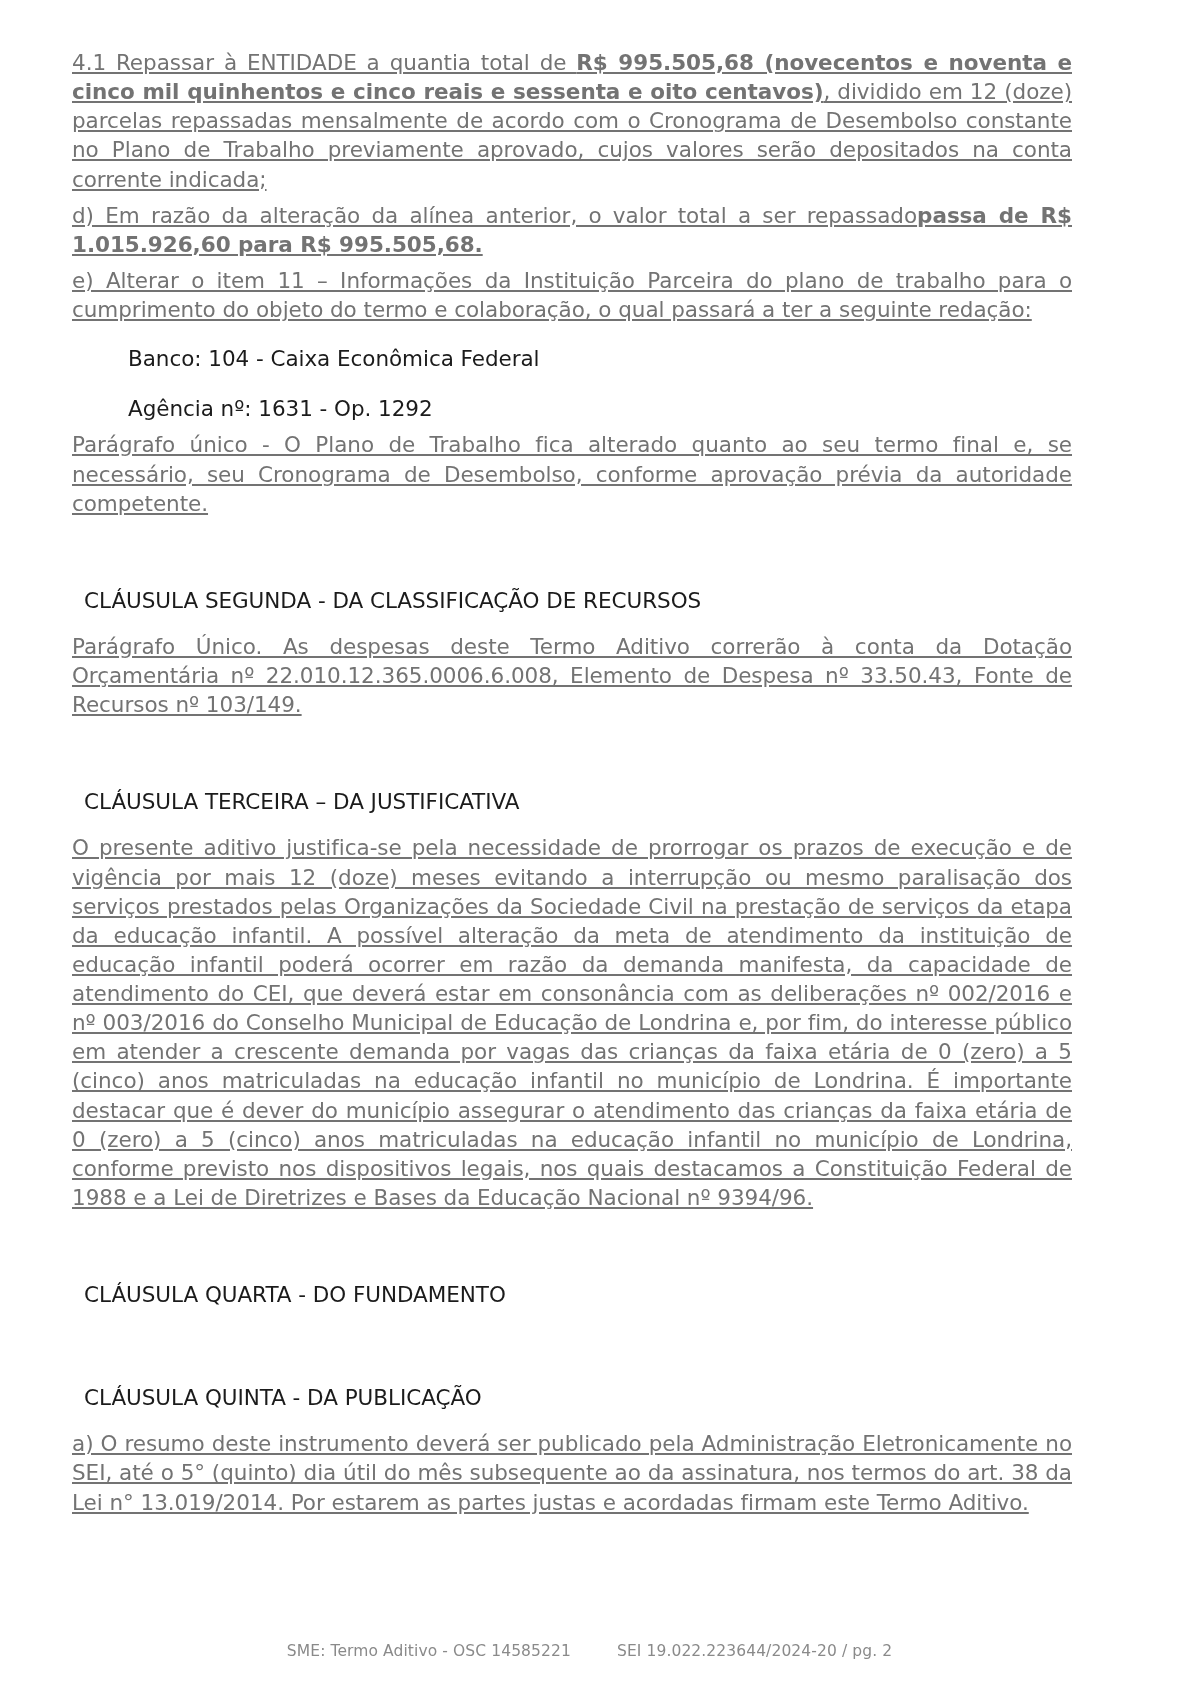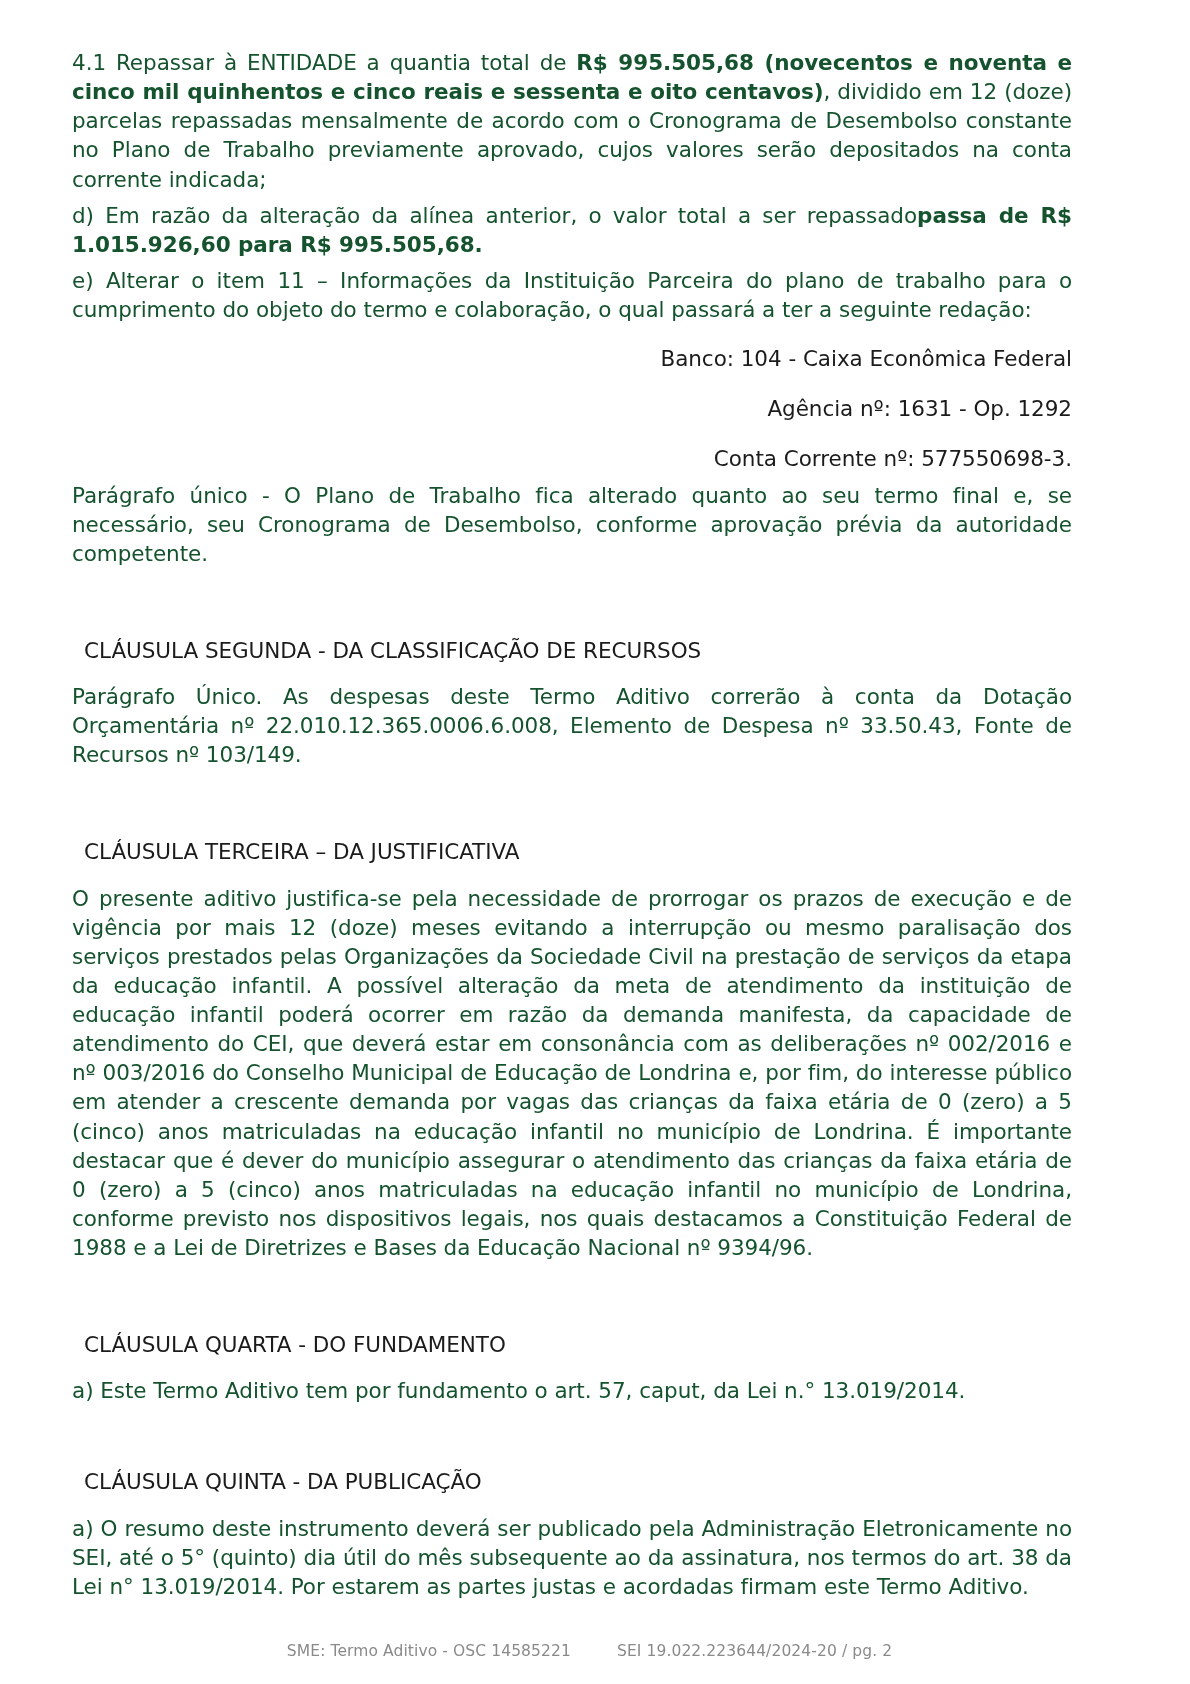--- a/index.html
+++ b/index.html
@@ -25,22 +25,23 @@
   .doc-body {
     width: 1000px;
   }
   p.para {
     margin: 0 0 0 0;
     padding: 0;
     font-size: 21.5px;
     line-height: 1.355;
     text-align: justify;
     text-justify: inter-word;
-    color: #14532d;
+    color: #737373;
     letter-spacing: -0.05px;
+    text-decoration: underline;
   }
   p.para.spaced {
     margin-top: 7px;
   }
   p.para.tight {
     margin-top: 17px;
   }
   .b {
     font-weight: bold;
   }
@@ -54,21 +55,21 @@
     letter-spacing: -0.05px;
   }
   .gap-lg { height: 56px; }
   .gap-md { height: 50px; }
   .indent-line {
     margin: 0;
     padding: 0 0 0 56px;
     font-size: 21.5px;
     line-height: 1.355;
     color: #1b1b1b;
-    text-align: right;
+    text-align: left;
     letter-spacing: -0.05px;
   }
   .indent-line.first { margin-top: 20px; }
   .indent-line.next  { margin-top: 21px; }
   .footer {
     position: absolute;
     left: 0;
     right: 11px;
     bottom: 24px;
     text-align: center;
@@ -90,38 +91,36 @@
   <div class="doc-body">
 
     <p class="para"><span>4.1 Repassar à ENTIDADE a quantia total de </span><span class="b">R$ 995.505,68 (novecentos e noventa e cinco mil quinhentos e cinco reais e sessenta e oito centavos)</span><span>, dividido em 12 (doze) parcelas repassadas mensalmente de acordo com o Cronograma de Desembolso constante no Plano de Trabalho previamente aprovado, cujos valores serão depositados na conta corrente indicada;</span></p>
 
     <p class="para spaced"><span>d) Em razão da alteração da alínea anterior, o valor total a ser repassado</span><span class="b">passa de R$ 1.015.926,60 para R$ 995.505,68.</span></p>
 
     <p class="para spaced">e) Alterar o item 11 – Informações da Instituição Parceira do plano de trabalho para o cumprimento do objeto do termo e colaboração, o qual passará a ter a seguinte redação:</p>
 
     <div class="indent-line first">Banco: 104 - Caixa Econômica Federal</div>
     <div class="indent-line next">Agência nº: 1631 - Op. 1292</div>
-    <div class="indent-line next">Conta Corrente nº: 577550698-3.</div>
 
     <p class="para spaced">Parágrafo único - O Plano de Trabalho fica alterado quanto ao seu termo final e, se necessário, seu Cronograma de Desembolso, conforme aprovação prévia da autoridade competente.</p>
 
     <div class="gap-lg"></div>
 
     <div class="heading">CLÁUSULA SEGUNDA - DA CLASSIFICAÇÃO DE RECURSOS</div>
     <p class="para tight">Parágrafo Único. As despesas deste Termo Aditivo correrão à conta da Dotação Orçamentária nº 22.010.12.365.0006.6.008, Elemento de Despesa nº 33.50.43, Fonte de Recursos nº 103/149.</p>
 
     <div class="gap-lg"></div>
 
     <div class="heading">CLÁUSULA TERCEIRA – DA JUSTIFICATIVA</div>
     <p class="para tight">O presente aditivo justifica-se pela necessidade de prorrogar os prazos de execução e de vigência por mais 12 (doze) meses evitando a interrupção ou mesmo paralisação dos serviços prestados pelas Organizações da Sociedade Civil na prestação de serviços da etapa da educação infantil. A possível alteração da meta de atendimento da instituição de educação infantil poderá ocorrer em razão da demanda manifesta, da capacidade de atendimento do CEI, que deverá estar em consonância com as deliberações nº 002/2016 e nº 003/2016 do Conselho Municipal de Educação de Londrina e, por fim, do interesse público em atender a crescente demanda por vagas das crianças da faixa etária de 0 (zero) a 5 (cinco) anos matriculadas na educação infantil no município de Londrina. É importante destacar que é dever do município assegurar o atendimento das crianças da faixa etária de 0 (zero) a 5 (cinco) anos matriculadas na educação infantil no município de Londrina, conforme previsto nos dispositivos legais, nos quais destacamos a Constituição Federal de 1988 e a Lei de Diretrizes e Bases da Educação Nacional nº 9394/96.</p>
 
     <div class="gap-lg"></div>
 
     <div class="heading">CLÁUSULA QUARTA - DO FUNDAMENTO</div>
-    <p class="para tight">a) Este Termo Aditivo tem por fundamento o art. 57, caput, da Lei n.° 13.019/2014.</p>
 
     <div class="gap-md"></div>
 
     <div class="heading">CLÁUSULA QUINTA - DA PUBLICAÇÃO</div>
     <p class="para tight">a) O resumo deste instrumento deverá ser publicado pela Administração Eletronicamente no SEI, até o 5° (quinto) dia útil do mês subsequente ao da assinatura, nos termos do art. 38 da Lei n° 13.019/2014. Por estarem as partes justas e acordadas firmam este Termo Aditivo.</p>
 
   </div>
 
   <div class="footer">
     <span class="nospace">SME: Termo Aditivo - OSC 14585221</span><span class="sep"></span><span class="nospace">SEI 19.022.223644/2024-20 / pg. 2</span>

